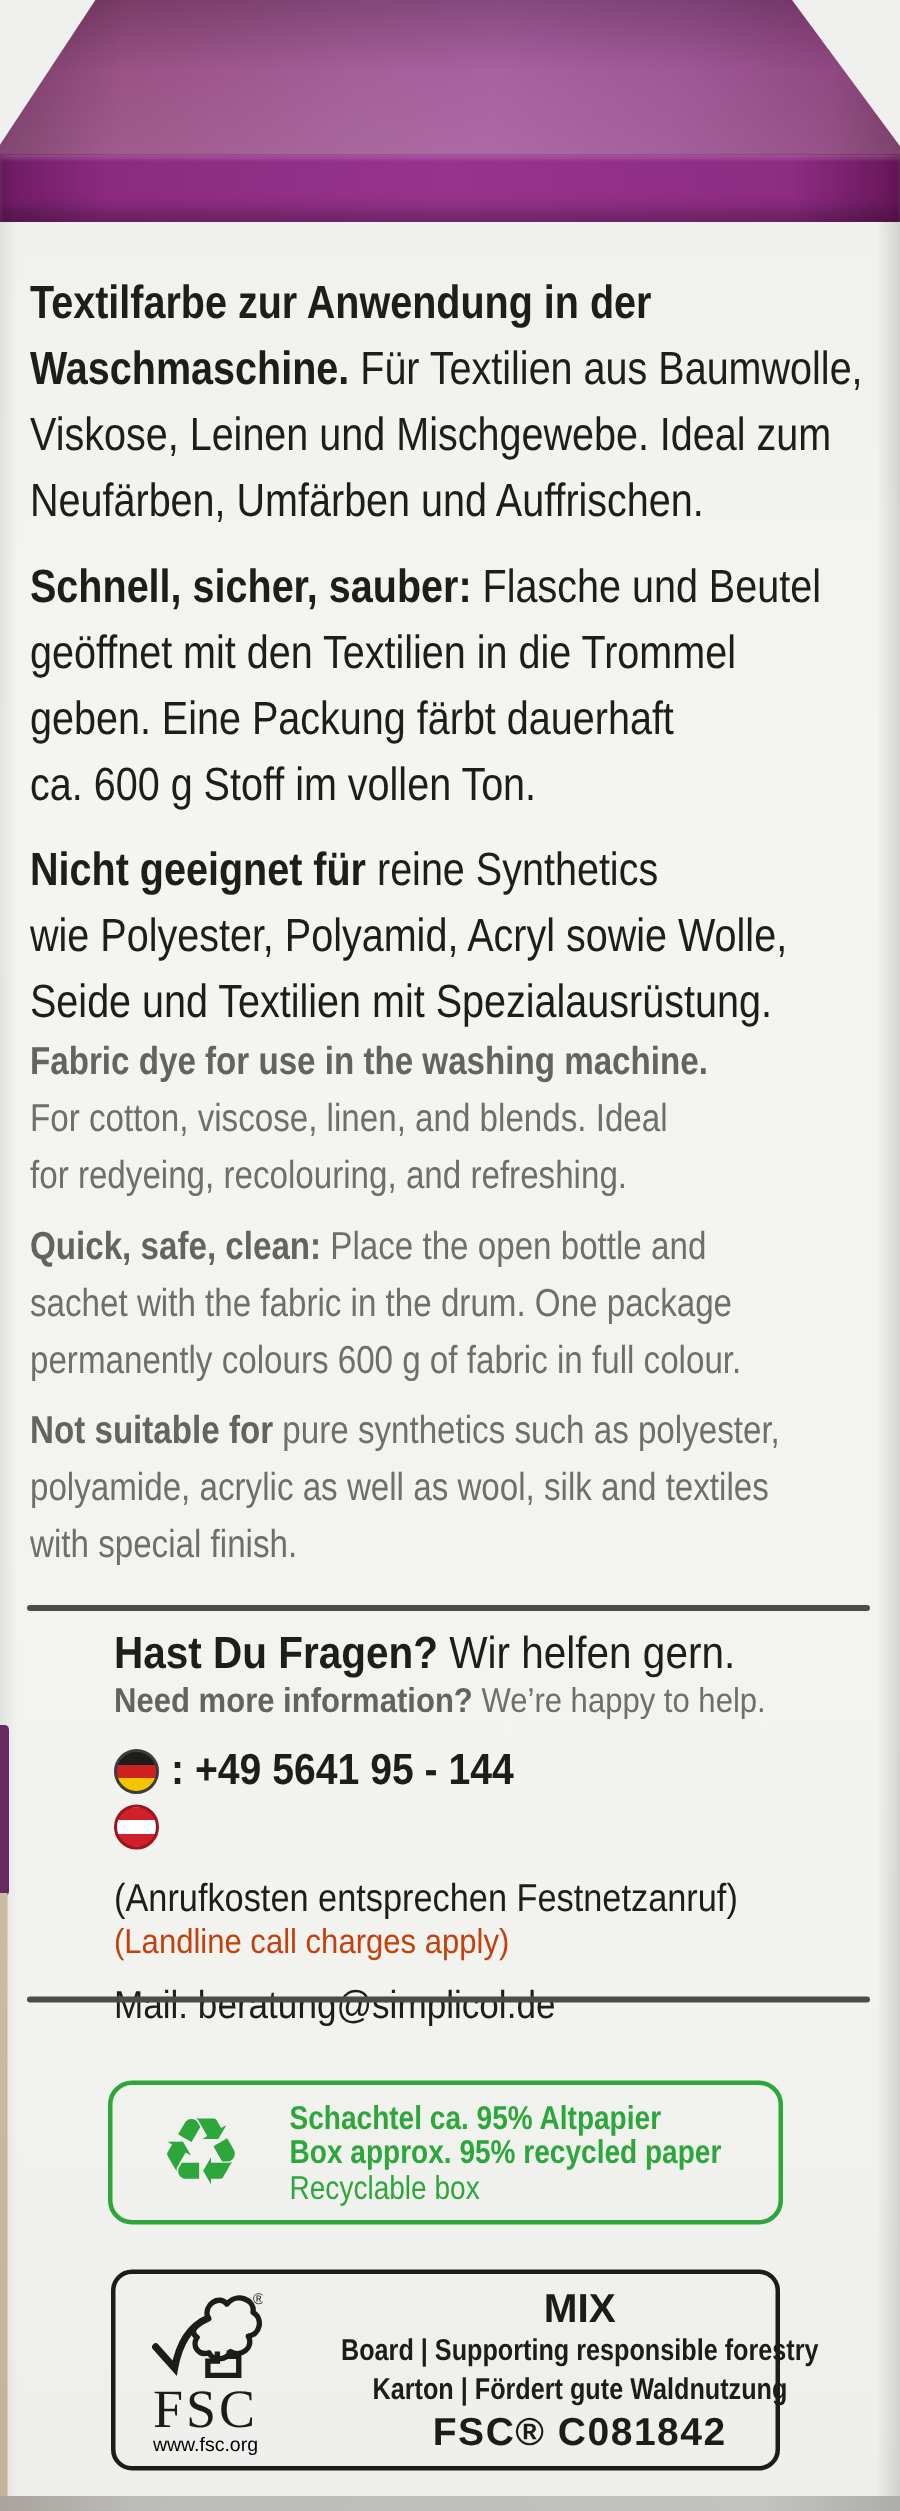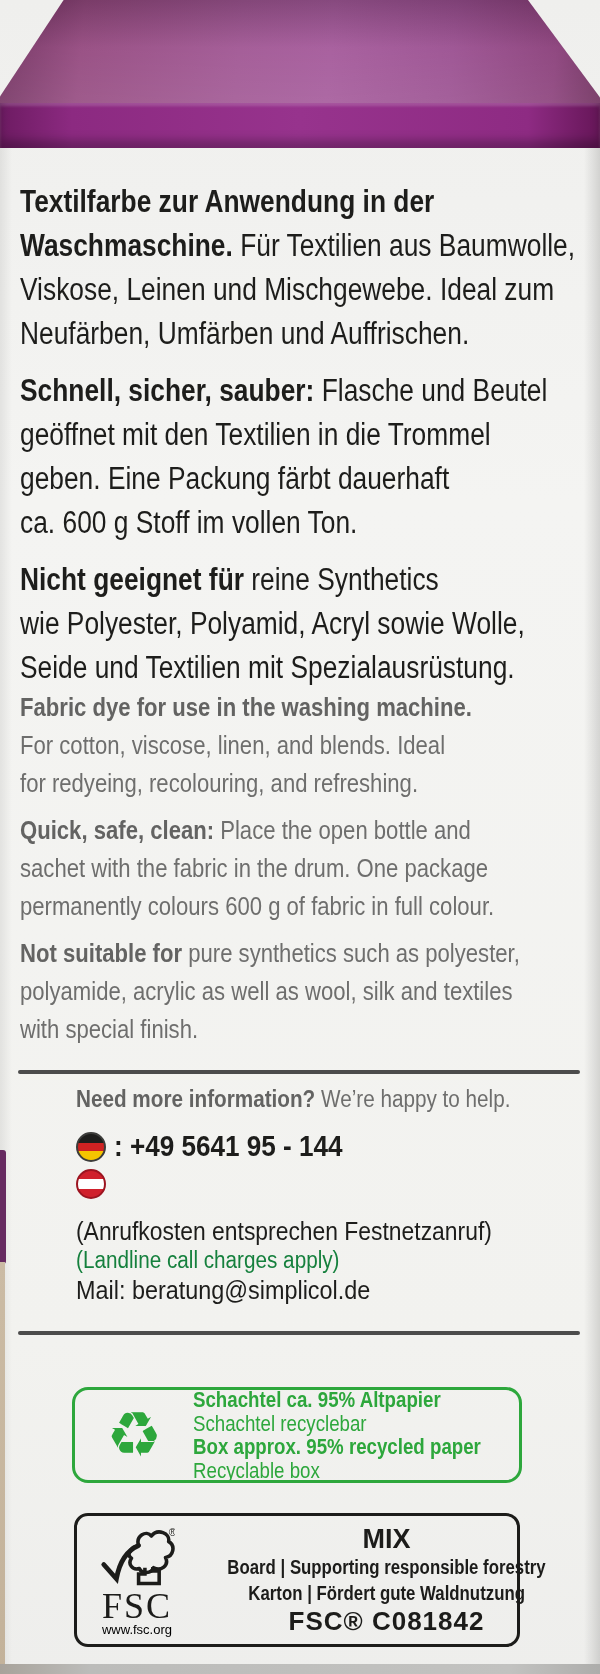--- a/index.html
+++ b/index.html
@@ -54,22 +54,22 @@
   .headline-en{font-size:23px;line-height:27px;color:#6e6e6d;margin-bottom:15px;}
   .headline-en .b{color:#636362;}
   .phone-row{display:flex;align-items:center;height:37px;}
   .flag{width:30px;height:30px;border-radius:50%;margin-right:8px;flex:0 0 auto;box-sizing:border-box;}
   .flag.de{border:2px solid #3c3c3a;
     background:linear-gradient(180deg,#1d1d1b 0 34%,#ce2222 34% 67%,#f5c400 67% 100%);}
   .flag.at{border:2px solid #9c1420;
     background:linear-gradient(180deg,#d0202c 0 32%,#ffffff 32% 68%,#d0202c 68% 100%);}
   .phone-num{font-size:29px;font-weight:bold;}
   .note-de{font-size:26px;line-height:31px;margin-top:14px;}
-  .note-en{font-size:23px;line-height:27px;color:#15803d;}
-  .mail-line{font-size:26px;margin-top:1px;}
+  .note-en{font-size:23px;line-height:27px;color:#c2410c;}
+  .mail-line{font-size:26px;margin-top:13px;}
 
   
   .green-box{position:absolute;left:72px;top:1387px;width:450px;height:96px;
     border:3px solid #2da73c;border-radius:16px;box-sizing:border-box;
     display:flex;align-items:center;}
   .recycle-icon{flex:0 0 118px;text-align:center;color:#2da73c;font-size:62px;line-height:62px;
     font-family:"DejaVu Sans", sans-serif;}
   .green-text{flex:1;color:#2da73c;font-size:22px;line-height:23.5px;}
   .green-text .gl{white-space:nowrap;}
 
@@ -135,20 +135,25 @@
       <div class="para">
         <div class="tline"><span class="squeeze"><span class="b">Not suitable for</span><span> pure synthetics such as polyester,</span></span></div>
         <div class="tline"><span class="squeeze"><span>polyamide, acrylic as well as wool, silk and textiles</span></span></div>
         <div class="tline"><span class="squeeze"><span>with special finish.</span></span></div>
       </div>
     </div>
 
   <div class="divider d1"></div>
 
   <div class="contact">
+    <div class="headline-de tline">
+      <span class="squeeze" style="transform:scaleX(.9)">
+        <span class="b">Hast Du Fragen?</span><span> Wir helfen gern.</span>
+      </span>
+    </div>
     <div class="headline-en tline">
       <span class="squeeze" style="transform:scaleX(.9)">
         <span class="b">Need more information?</span><span> We’re happy to help.</span>
       </span>
     </div>
     <div class="phone-row">
       <span class="flag de"></span>
       <span class="phone-num tline"><span class="squeeze" style="transform:scaleX(.9)">: +49 5641 95 - 144</span></span>
     </div>
     <div class="phone-row">
@@ -158,21 +163,20 @@
     <div class="note-en tline"><span class="squeeze" style="transform:scaleX(.9)">(Landline call charges apply)</span></div>
     <div class="mail-line tline"><span class="squeeze" style="transform:scaleX(.9)">Mail: beratung@simplicol.de</span></div>
   </div>
 
   <div class="divider d2"></div>
 
   <div class="green-box">
     <div class="recycle-icon">♻</div>
     <div class="green-text" id="green-lines">
         <div class="gl tline b"><span class="squeeze">Schachtel ca. 95% Altpapier</span></div>
-        <div class="gl tline"><span class="squeeze">Schachtel recyclebar</span></div>
         <div class="gl tline b"><span class="squeeze">Box approx. 95% recycled paper</span></div>
         <div class="gl tline"><span class="squeeze">Recyclable box</span></div>
       </div>
   </div>
 
   <div class="fsc-box">
     <div class="fsc-left">
       <svg width="76" height="62" viewBox="0 0 96 78">
         <g fill="none" stroke="#1c1c1a" stroke-width="6">
           <path d="M6 46 L22 64 C26 42 36 28 50 22" stroke-linecap="round"></path>

